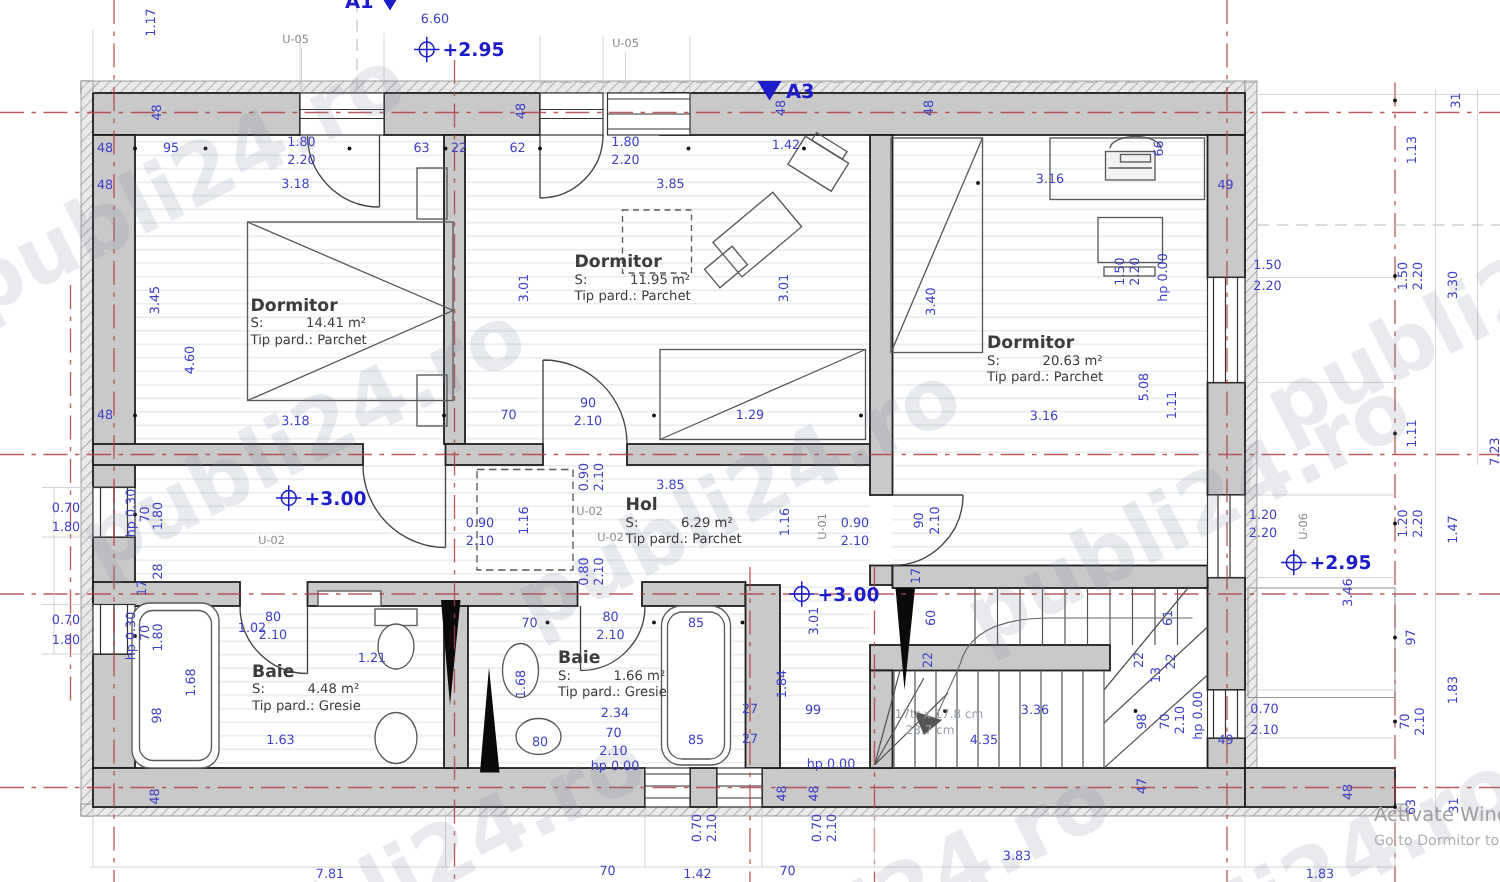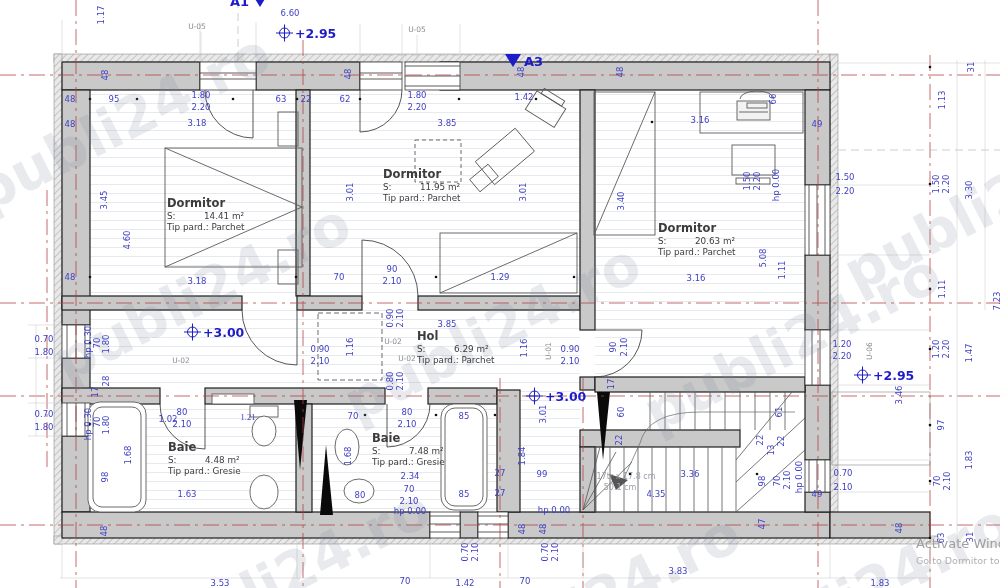--- a/index.html
+++ b/index.html
@@ -239,21 +239,21 @@
     </div>
 <div id="labels">
       <span class="lb v" style="left: 101px; top: 15px;">1.17</span>
       <span class="lb" style="left: 290px; top: 13px;">6.60</span>
       <span class="lb" style="left: 201px; top: 95px;">1.80</span>
       <span class="lb" style="left: 201px; top: 107px;">2.20</span>
       <span class="lb" style="left: 70px; top: 99px;">48</span>
       <span class="lb" style="left: 114px; top: 99px;">95</span>
       <span class="lb" style="left: 281px; top: 99px;">63</span>
       <span class="lb" style="left: 306px; top: 99px;">22</span>
-      <span class="lb" style="left: 345px; top: 99px;">62</span>
+      <span class="lb" style="left: 331px; top: 99px; padding-left: 28px;">62</span>
       <span class="lb" style="left: 197px; top: 123px;">3.18</span>
       <span class="lb" style="left: 417px; top: 95px;">1.80</span>
       <span class="lb" style="left: 417px; top: 107px;">2.20</span>
       <span class="lb" style="left: 447px; top: 123px;">3.85</span>
       <span class="lb" style="left: 524px; top: 97px;">1.42</span>
       <span class="lb" style="left: 700px; top: 120px;">3.16</span>
       <span class="lb v" style="left: 773px; top: 99px;">66</span>
       <span class="lb v" style="left: 105px; top: 75px;">48</span>
       <span class="lb v" style="left: 348px; top: 74px;">48</span>
       <span class="lb v" style="left: 521px; top: 72px;">48</span>
@@ -303,21 +303,21 @@
       <span class="lb v" style="left: 524px; top: 348px;">1.16</span>
       <span class="lb" style="left: 570px; top: 349px;">0.90</span>
       <span class="lb" style="left: 570px; top: 361px;">2.10</span>
       <span class="lb v" style="left: 390px; top: 381px;">0.80</span>
       <span class="lb v" style="left: 400px; top: 381px;">2.10</span>
       <span class="lb v" style="left: 613px; top: 347px;">90</span>
       <span class="lb v" style="left: 624px; top: 347px;">2.10</span>
       <span class="lb v" style="left: 611px; top: 384px;">17</span>
       <span class="lb" style="left: 182px; top: 412px;">80</span>
       <span class="lb" style="left: 182px; top: 424px;">2.10</span>
-      <span class="lb" style="left: 248px; top: 417px; font-family: Liberation Serif, serif;">1.21</span>
+      <span class="lb" style="left: 248px; top: 439px;">1.21</span>
       <span class="lb" style="left: 353px; top: 416px;">70</span>
       <span class="lb" style="left: 407px; top: 412px;">80</span>
       <span class="lb" style="left: 407px; top: 424px;">2.10</span>
       <span class="lb" style="left: 464px; top: 416px;">85</span>
       <span class="lb v" style="left: 348px; top: 456px;">1.68</span>
       <span class="lb" style="left: 360px; top: 495px;">80</span>
       <span class="lb" style="left: 410px; top: 476px;">2.34</span>
       <span class="lb" style="left: 409px; top: 489px;">70</span>
       <span class="lb" style="left: 409px; top: 501px;">2.10</span>
       <span class="lb" style="left: 410px; top: 511px;">hp 0.00</span>
@@ -335,28 +335,28 @@
       <span class="lb v" style="left: 522px; top: 456px;">1.84</span>
       <span class="lb" style="left: 542px; top: 474px;">99</span>
       <span class="lb" style="left: 690px; top: 474px;">3.36</span>
       <span class="lb" style="left: 656px; top: 494px;">4.35</span>
       <span class="lb v" style="left: 762px; top: 481px;">98</span>
       <span class="lb v" style="left: 777px; top: 481px;">70</span>
       <span class="lb v" style="left: 787px; top: 480px;">2.10</span>
       <span class="lb v" style="left: 799px; top: 477px;">hp 0.00</span>
       <span class="lb v" style="left: 762px; top: 524px;">47</span>
       <span class="lb n" style="left: 626px; top: 476px;">17tr x 17.8 cm</span>
-      <span class="lb n" style="left: 620px; top: 487px;">50.1 cm</span>
+      <span class="lb n" style="left: 620px; top: 487px;">28.7 cm</span>
       <span class="lb v" style="left: 522px; top: 529px;">48</span>
       <span class="lb v" style="left: 543px; top: 529px;">48</span>
       <span class="lb v" style="left: 465px; top: 552px;">0.70</span>
       <span class="lb v" style="left: 475px; top: 552px;">2.10</span>
       <span class="lb v" style="left: 545px; top: 552px;">0.70</span>
       <span class="lb v" style="left: 555px; top: 552px;">2.10</span>
-      <span class="lb" style="left: 220px; top: 583px;">3.53</span>
+      <span class="lb" style="left: 220px; top: 583px;">7.81</span>
       <span class="lb" style="left: 405px; top: 581px;">70</span>
       <span class="lb" style="left: 465px; top: 583px;">1.42</span>
       <span class="lb" style="left: 525px; top: 581px;">70</span>
       <span class="lb" style="left: 650px; top: 571px; margin-left: 28px;">3.83</span>
       <span class="lb" style="left: 880px; top: 583px;">1.83</span>
       <span class="lb" style="left: 843px; top: 473px;">0.70</span>
       <span class="lb" style="left: 843px; top: 487px;">2.10</span>
       <span class="lb" style="left: 817px; top: 494px;">49</span>
       <span class="lb v" style="left: 899px; top: 528px;">48</span>
       <span class="lb" style="left: 845px; top: 177px;">1.50</span>
@@ -431,21 +431,21 @@
         <div class="rw"><span class="sl">S:</span><span class="sv">6.29 m²</span></div>
         <div class="rf">Tip pard.: Parchet</div>
       </div>
       <div class="room" style="left: 168px; top: 440px;">
         <div class="rn">Baie</div>
         <div class="rw"><span class="sl">S:</span><span class="sv">4.48 m²</span></div>
         <div class="rf">Tip pard.: Gresie</div>
       </div>
       <div class="room" style="left: 372px; top: 431px;">
         <div class="rn">Baie</div>
-        <div class="rw"><span class="sl">S:</span><span class="sv">7.48 m²</span></div>
+        <div class="rw"><span class="sl">S:</span><span class="sv">1.66 m²</span></div>
         <div class="rf">Tip pard.: Gresie</div>
       </div>
     </div>
 
 <div class="act1">Activate Wind</div>
 <div class="act2">Go to Dormitor to</div>
 
 </div>
 
 </body></html>

